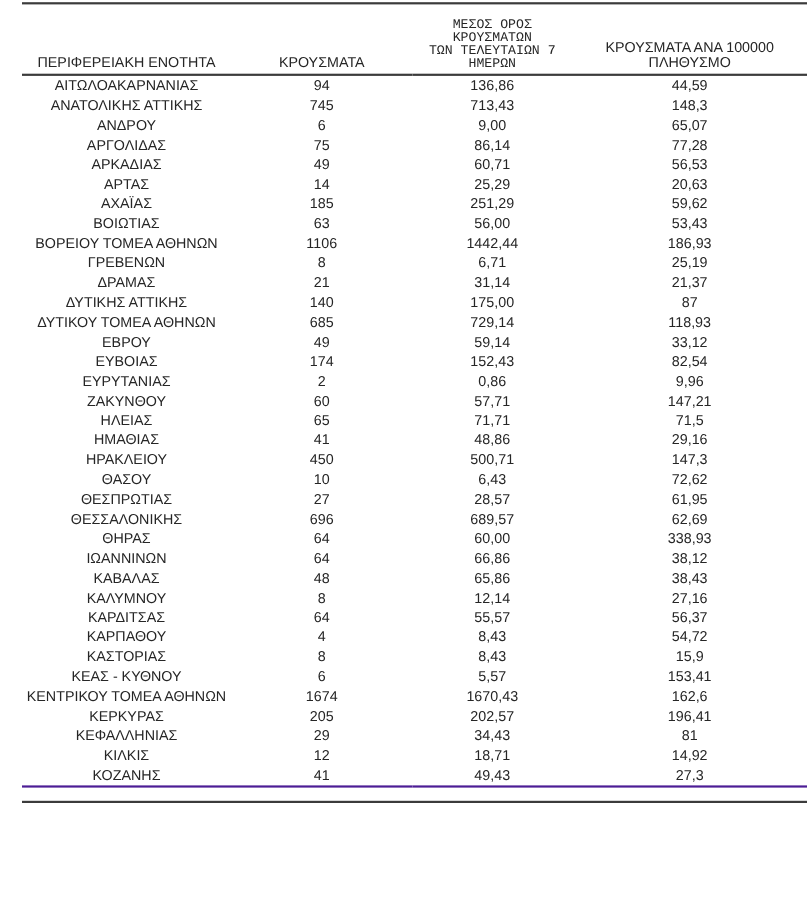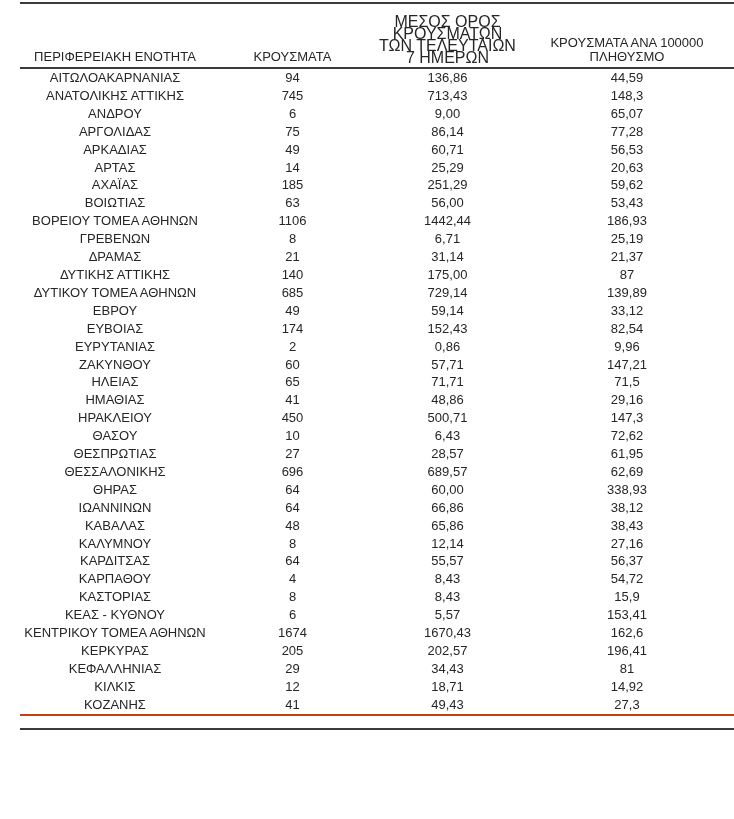--- a/index.html
+++ b/index.html
@@ -32,36 +32,37 @@
     font-weight:normal;
     text-align:center;
     vertical-align:bottom;
     height:60px;
     padding:0 0 3px 0;
     border-bottom:2.5px solid #3b3b3b;
     font-size:13px;
     line-height:14px;
   }
   .data-table th .small{
-    font-size:16px;
+    font-size:12px;
     line-height:12px;
     display:block;
+    font-family:Liberation Mono, monospace;
   }
   .data-table td{
     text-align:center;
     vertical-align:middle;
     height:17.9px;
     padding:0;
     font-size:13px;
     line-height:17.9px;
     white-space:nowrap;
     overflow:hidden;
   }
   .data-table tbody{
-    border-bottom:2px solid #c2410c;
+    border-bottom:2px solid #4c1d95;
   }
   .bottom-rule-2{margin-top:12px;}
 </style>
 </head>
 <body>
 
 <div class="sheet">
   <div class="rule top-rule"></div>
 
   <table class="data-table">
@@ -159,21 +160,21 @@
         <tr>
     <td>ΔΥΤΙΚΗΣ ΑΤΤΙΚΗΣ</td>
     <td>140</td>
     <td>175,00</td>
     <td>87</td>
   </tr>
         <tr>
     <td>ΔΥΤΙΚΟΥ ΤΟΜΕΑ ΑΘΗΝΩΝ</td>
     <td>685</td>
     <td>729,14</td>
-    <td>139,89</td>
+    <td>118,93</td>
   </tr>
         <tr>
     <td>ΕΒΡΟΥ</td>
     <td>49</td>
     <td>59,14</td>
     <td>33,12</td>
   </tr>
         <tr>
     <td>ΕΥΒΟΙΑΣ</td>
     <td>174</td>

